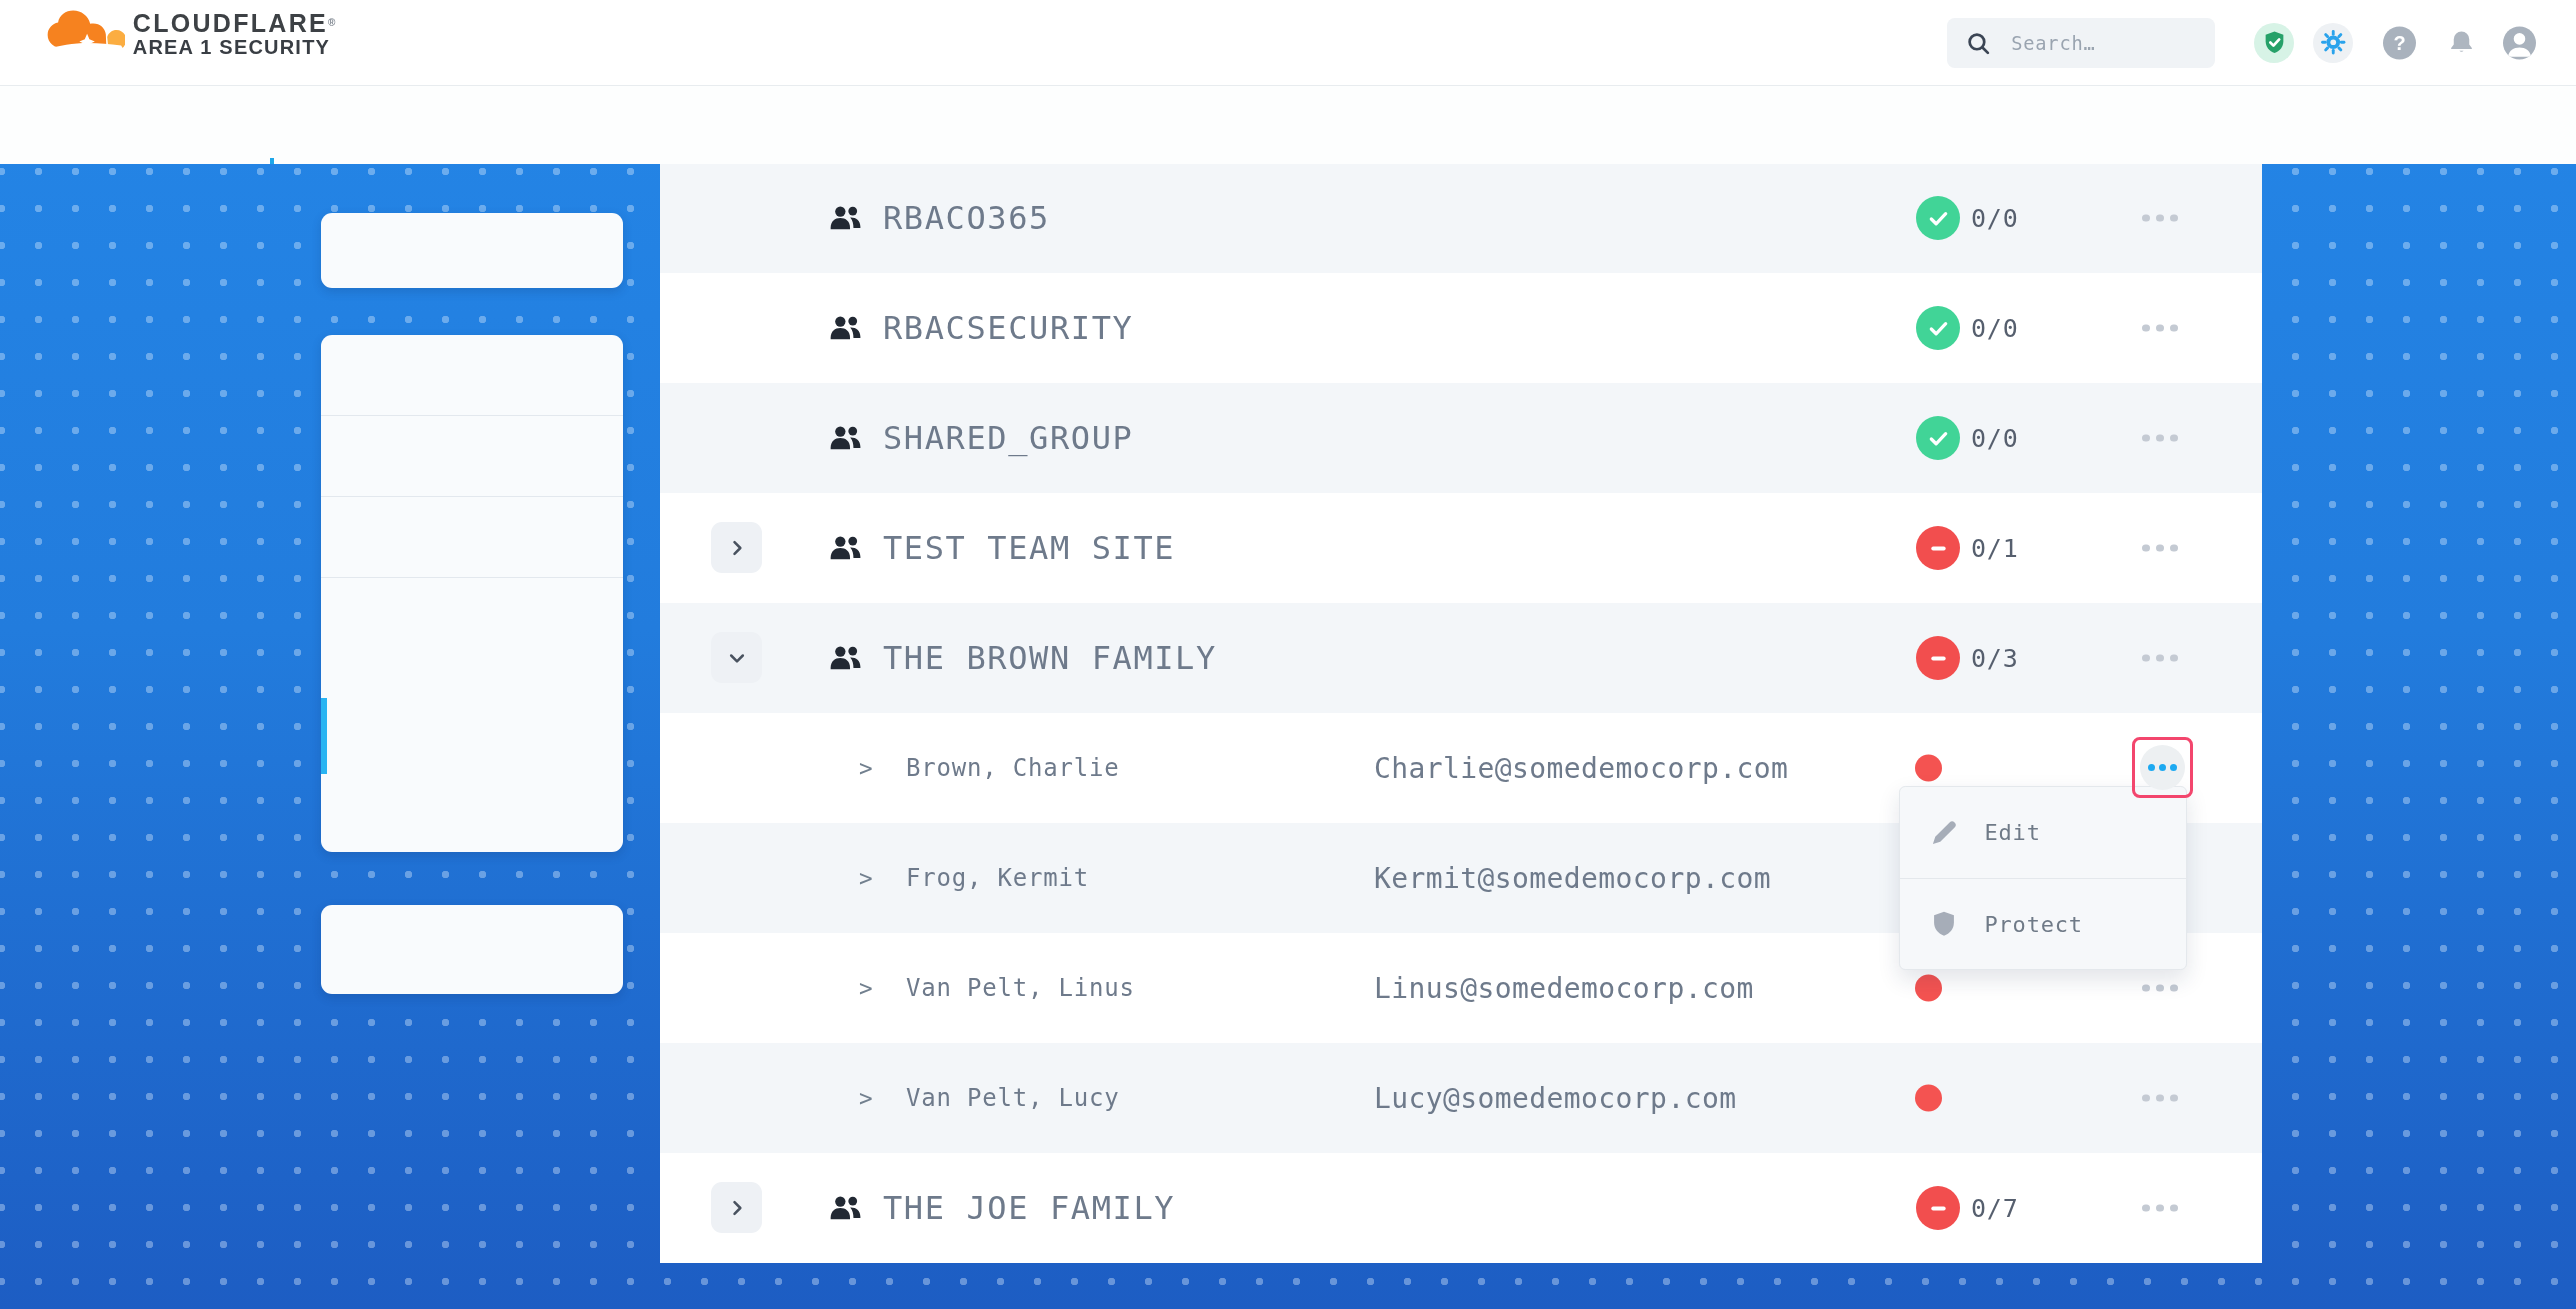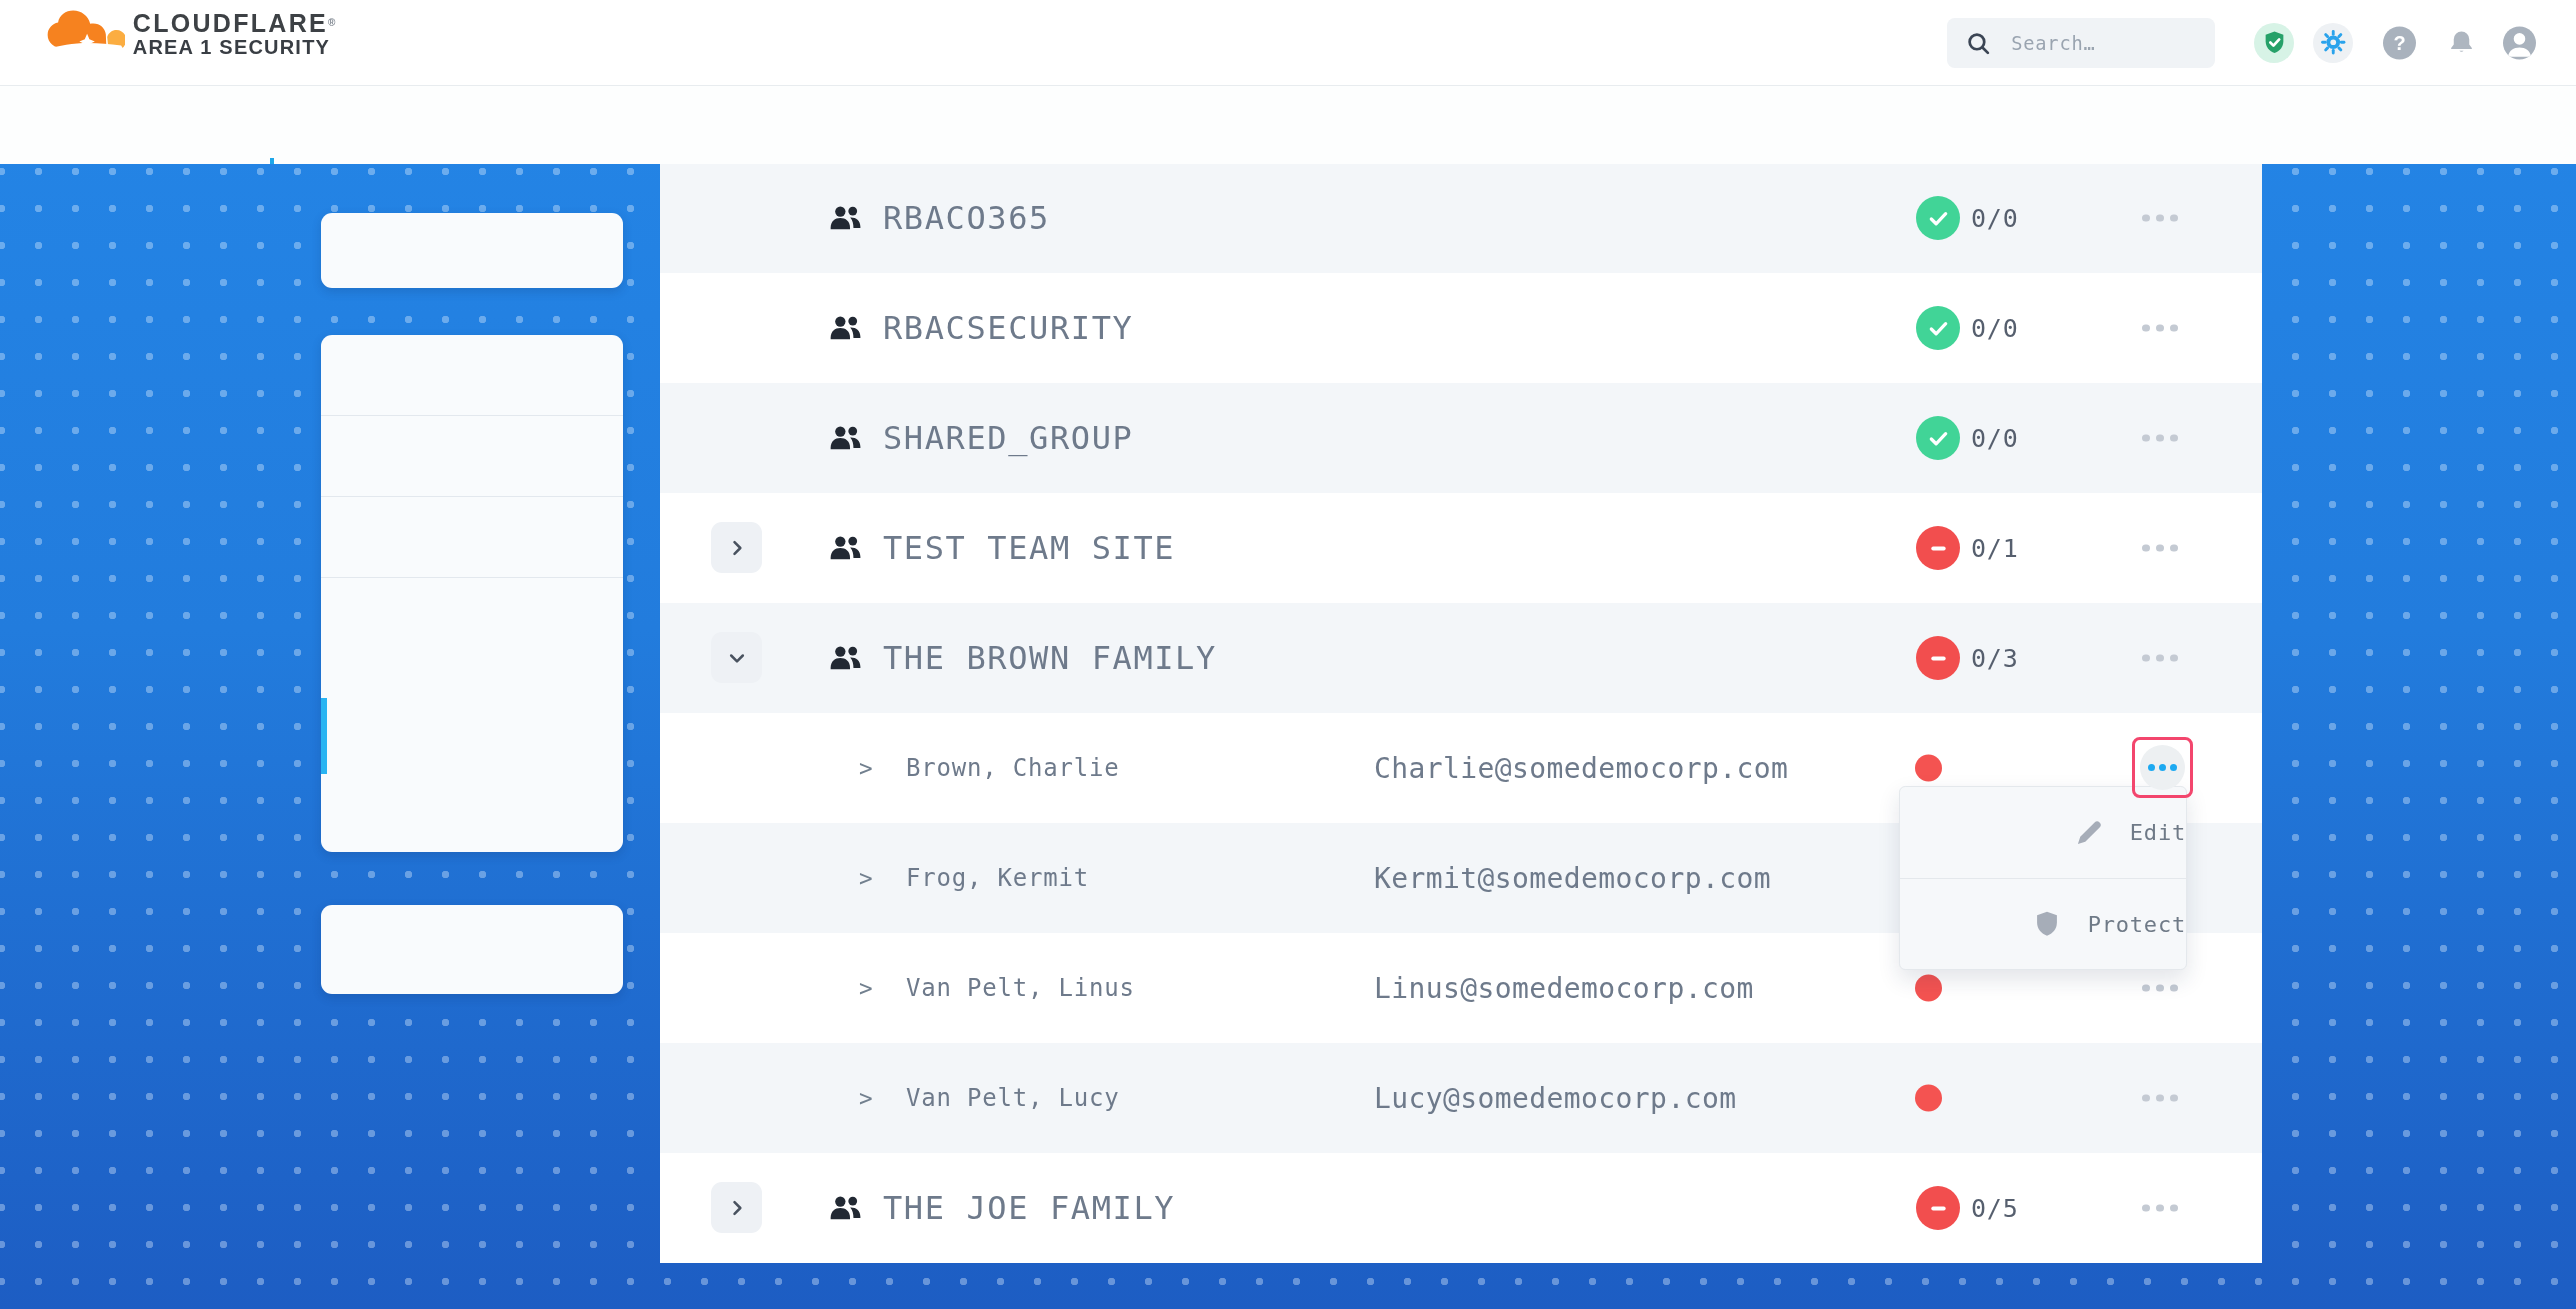--- a/index.html
+++ b/index.html
@@ -91,21 +91,21 @@
 
   .action-hl { left:1472px; top:24px; width:61px; height:61px; border:3.9px solid #f3466d; border-radius:7.8px;
                display:flex; align-items:center; justify-content:center; z-index:7; background:transparent; }
   .action-hl .adisc { width:45px; height:45px; border-radius:50%; background:#edf0f2; border:none;
                       display:flex; align-items:center; justify-content:center; gap:3.9px; cursor:pointer; }
   .action-hl .adisc i { width:7px; height:7px; border-radius:50%; background:#1da9f1; }
 
   
   .ctx-menu { position:absolute; left:1239px; top:623px; width:288px; z-index:6; background:#f6f8fa;
               border:0.8px solid #e4e8ec; border-radius:6.2px; box-shadow:0 9.3px 22px rgba(25,40,70,.12); overflow:hidden; }
-  .ctx-item { height:91px; display:flex; align-items:center; padding-left:30px; gap:26.5px; cursor:pointer;justify-content:flex-end; }
+  .ctx-item { height:91px; display:flex; align-items:center; padding-left:30px; gap:26.5px; cursor:pointer; }
   .ctx-item + .ctx-item { border-top:0.8px solid #e4e8ec; }
   .ctx-item .cicon { width:28px; height:28px; color:#a6adb8; flex:0 0 auto; }
   .ctx-item .cicon svg { width:100%; height:100%; }
   .ctx-item .clabel { font-size:22px; color:#6f7a87; letter-spacing:0.8px; }
 
   button { font-family:inherit; }
 </style>
 </head>
 <body>
 
@@ -332,21 +332,21 @@
               <path d="M16.3 9.7c4 0 7 2.3 7.2 6.7l.05 1.3h-5.4c0-3-.6-5.8-2.5-8z"></path>
             </svg>
     </span>
     <span class="gname">THE JOE FAMILY</span>
     <span class="scircle blocked">
 
       <svg class="ic-blocked" viewBox="0 0 24 24">
               <rect x="4.5" y="10" width="15" height="4" rx="2" fill="#fff"></rect>
             </svg>
     </span>
-    <span class="count">0/5</span>
+    <span class="count">0/7</span>
     <button class="dots-btn">
             <i></i>
             <i></i>
             <i></i>
           </button>
   </div>
       </div>
     <div class="ctx-menu" id="ctx-menu">
         <div class="ctx-item">
     <span class="cicon ic-pencil">

